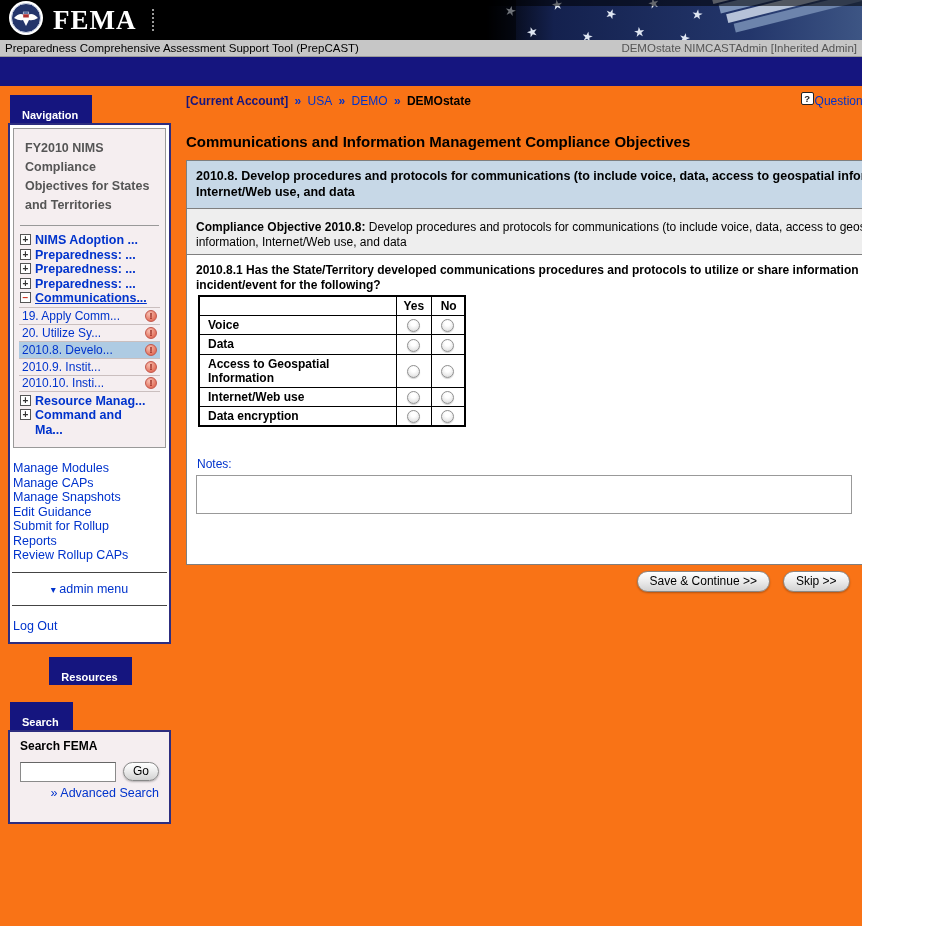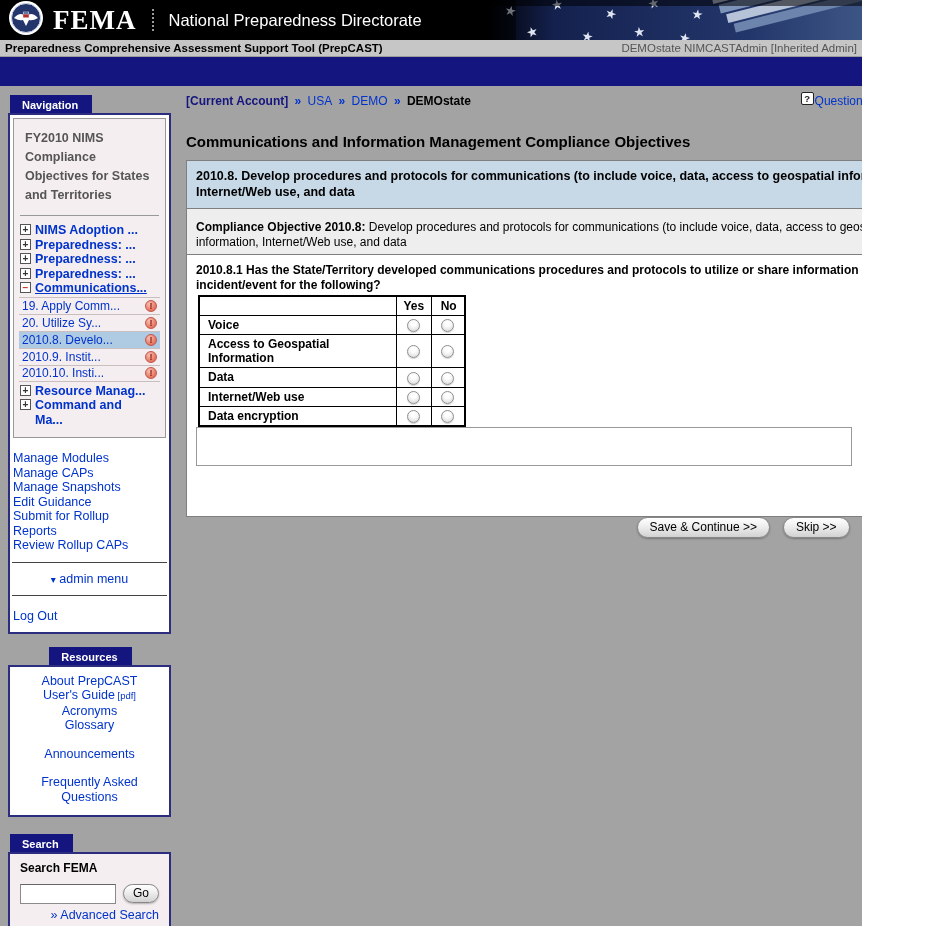--- a/index.html
+++ b/index.html
@@ -1,44 +1,44 @@
 <!DOCTYPE html>
 <html style="--navy: #15157f; --link: #0033cc; --hdrblue: #c7d8e7; --secgray: #eeeeee; --pink: #f5eef0; --hl: #aecbe3; --footgray: #eeeeee; --alert: #e4735f;"><head>
 <meta charset="utf-8">
 <style>
   :root{
     --navy:#15157f; --link:#0033cc; --hdrblue:#c7d8e7; --secgray:#eeeeee;
     --pink:#f5eef0; --hl:#aecbe3; --footgray:#eeeeee; --alert:#e4735f;
   }
   *{box-sizing:border-box;}
   body{margin:0;background:#fff;font-family:"Liberation Sans","DejaVu Sans",sans-serif;color:#000;}
-  .page{width:862px;height:926px;position:relative;overflow:hidden;background:#a3a3a3;}
+  .page{width:862px;height:926px;position:relative;overflow:hidden;background:#f97316;}
 
   
   .topbar{height:40px;background:#000;display:flex;align-items:center;position:relative;}
   .seal{margin-left:8px;flex:0 0 auto;}
   .brand{font-family:"Liberation Serif","DejaVu Serif",serif;font-weight:bold;font-size:27px;color:#fff;margin-left:9px;letter-spacing:1px;}
   .hdr-divider{border-left:2px dotted #9a9a9a;height:22px;margin-left:16px;}
   .directorate{color:#fff;font-size:16.5px;margin-left:14px;white-space:nowrap;}
   .flag{position:absolute;right:0;top:0;width:376px;height:40px;}
 
   
   .appbar{height:17px;background:#c6c6c6;display:flex;justify-content:space-between;align-items:center;padding:0 5px;font-size:11.5px;border-bottom:1px solid #9a9a9a;}
-  .app-title{font-weight:bold;color:#000;}
+  .app-title{font-weight:normal;color:#000;}
   .user-status{color:#555;}
 
   .navybar{height:29px;background:var(--navy);}
 
   
   .content{display:flex;min-height:797px;align-items:flex-start;}
   .sidebar{width:163px;margin-left:8px;flex:0 0 auto;padding-top:9px;}
   .main{width:744px;margin-left:15px;flex:0 0 auto;padding-top:8px;}
 
   
-  .section-tab{display:inline-block;background:var(--navy);color:#fff;font-weight:bold;font-size:11px;padding:4px 14px 2px 12px;margin-left:2px;}
+  .section-tab{display:inline-block;background:var(--navy);color:#fff;font-weight:bold;font-size:11px;padding:14px 14px 2px 12px;margin-left:2px;}
   .side-box{border:2px solid #2d2d7f;background:#fff;}
 
   
   .tree-box{margin:3px;border:1px solid #999;background:var(--pink);padding:4px 5px 10px 5px;}
   .module-title{font-weight:bold;color:#555;font-size:12.5px;line-height:19px;padding:6px 4px 4px 6px;}
   .tree-divider{border:0;border-top:1px solid #999;margin:6px 1px 7px 1px;}
   .tree-item{font-size:12.5px;font-weight:bold;line-height:14.5px;color:var(--link);padding:0 1px;cursor:pointer;}
   .tree-item.narrow .tree-label{display:inline-block;max-width:100px;vertical-align:top;}
   .box-icon{display:inline-block;width:11px;height:11px;line-height:9px;border:1px solid #555;background:#fff;color:#333;font-size:10px;font-weight:bold;text-align:center;margin-right:4px;vertical-align:1px;}
   .box-icon.minus{color:#cc3322;}
@@ -94,41 +94,40 @@
   .question-area{background:#fff;padding:8px 9px 46px 9px;}
   .question-text{font-size:12px;font-weight:bold;line-height:15px;margin-bottom:2px;}
   table.answers{border-collapse:collapse;border:2px solid #000;margin:2px 0 0 2px;}
   table.answers th,table.answers td{border:1px solid #000;font-size:12px;padding:2px 8px;height:17px;}
   table.answers th{font-weight:bold;text-align:right;padding:2px 7px;}
   td.row-label{font-weight:bold;width:197px;padding:2px 6px;}
   td.radio-cell{width:33px;text-align:center;padding:2px 4px;}
   .radio{display:inline-block;width:13px;height:13px;border:1px solid #919191;border-radius:50%;background:radial-gradient(circle at 50% 32%,#ffffff 25%,#ececec 60%,#cfcfcf);box-shadow:0 1px 1px rgba(0,0,0,.18);vertical-align:middle;cursor:pointer;}
   .notes-label{color:var(--link);font-size:12px;margin:30px 0 4px 1px;}
   .notes-area{width:656px;height:39px;border:1px solid #999;resize:none;font-family:inherit;font-size:12px;padding:3px;}
-  .actions{display:flex;justify-content:flex-end;gap:13px;padding-right:4px;}
+  .actions{display:flex;justify-content:flex-end;gap:13px;margin-top:6px;padding-right:4px;}
 </style>
 </head>
 <body>
 
 <div class="page">
 
   <div class="topbar">
     <span class="seal">
       <svg width="36" height="36" viewBox="0 0 36 36">
         <circle cx="18" cy="18" r="17" fill="#fff"></circle>
         <circle cx="18" cy="18" r="14.5" fill="#24356b"></circle>
         <circle cx="18" cy="18" r="14.5" fill="none" stroke="#cfd6e6" stroke-width="1"></circle>
         <path d="M6 18 q6 -7 12 -2 q6 -5 12 2 q-5 3 -9 2 l-3 6 l-3 -6 q-4 1 -9 -2z" fill="#fdfdfd"></path>
         <rect x="15.2" y="13.5" width="5.6" height="4" fill="#b03030"></rect>
         <rect x="15.2" y="12" width="5.6" height="2" fill="#2d4a8a" stroke="#fff" stroke-width="0.5"></rect>
       </svg>
     </span>
     <span class="brand">FEMA</span>
     <span class="hdr-divider"></span>
-    <span class="directorate">National Preparedness Directorate</span>
     <span class="flag">
       <svg width="376" height="40" viewBox="0 0 376 40">
         <defs>
           <linearGradient id="fg" x1="0" y1="0" x2="1" y2="0">
             <stop offset="0" stop-color="#000000"></stop>
               <stop offset="0.18" stop-color="#14214e"></stop>
             <stop offset="0.7" stop-color="#23366b"></stop>
               <stop offset="1" stop-color="#3d5584"></stop>
           </linearGradient>
         </defs>
@@ -217,34 +216,20 @@
             <a>Review Rollup CAPs</a>
           </div>
         <hr class="side-hr">
         <div class="admin-menu"><span class="admin-arrow">▾</span> <span>admin menu</span></div>
         <hr class="side-hr">
         <div class="logout"><a>Log Out</a></div>
       </div>
 
       <div class="res-wrap">
         <div class="section-tab">Resources</div>
-        <div class="side-box res-box" id="res-box">
-            <div class="res-group">
-              <a>About PrepCAST</a>
-              <a>User's Guide<span class="pdf-suffix"> [pdf]</span></a>
-              <a>Acronyms</a>
-              <a>Glossary</a>
-            </div>
-            <div class="res-group">
-              <a>Announcements</a>
-            </div>
-            <div class="res-group">
-              <a>Frequently Asked Questions</a>
-            </div>
-          </div>
       </div>
 
       <div class="search-wrap">
         <div class="section-tab">Search</div>
         <div class="side-box search-box">
           <div class="search-title">Search FEMA</div>
           <div class="search-row">
             <input class="search-input" type="text" value="" style="">
             <button class="aqua small">Go</button>
           </div>
@@ -277,41 +262,42 @@
                 <th>No</th>
               </tr>
             </thead>
             <tbody id="answers-body">
                 <tr>
                   <td class="row-label">Voice</td>
                   <td class="radio-cell"><span class="radio"></span></td>
                   <td class="radio-cell"><span class="radio"></span></td>
                 </tr>
                 <tr>
+                  <td class="row-label">Data</td>
+                  <td class="radio-cell"><span class="radio"></span></td>
+                  <td class="radio-cell"><span class="radio"></span></td>
+                </tr>
+                <tr>
                   <td class="row-label">Access to Geospatial Information</td>
-                  <td class="radio-cell"><span class="radio"></span></td>
-                  <td class="radio-cell"><span class="radio"></span></td>
-                </tr>
-                <tr>
-                  <td class="row-label">Data</td>
                   <td class="radio-cell"><span class="radio"></span></td>
                   <td class="radio-cell"><span class="radio"></span></td>
                 </tr>
                 <tr>
                   <td class="row-label">Internet/Web use</td>
                   <td class="radio-cell"><span class="radio"></span></td>
                   <td class="radio-cell"><span class="radio"></span></td>
                 </tr>
                 <tr>
                   <td class="row-label">Data encryption</td>
                   <td class="radio-cell"><span class="radio"></span></td>
                   <td class="radio-cell"><span class="radio"></span></td>
                 </tr>
               </tbody>
           </table>
+          <div class="notes-label">Notes:</div>
           <textarea class="notes-area" style=""></textarea>
         </div>
       </div>
 
       <div class="actions">
         <button class="aqua">Save &amp; Continue &gt;&gt;</button>
         <button class="aqua">Skip &gt;&gt;</button>
         <button class="aqua">Cancel</button>
       </div>
     </div>

